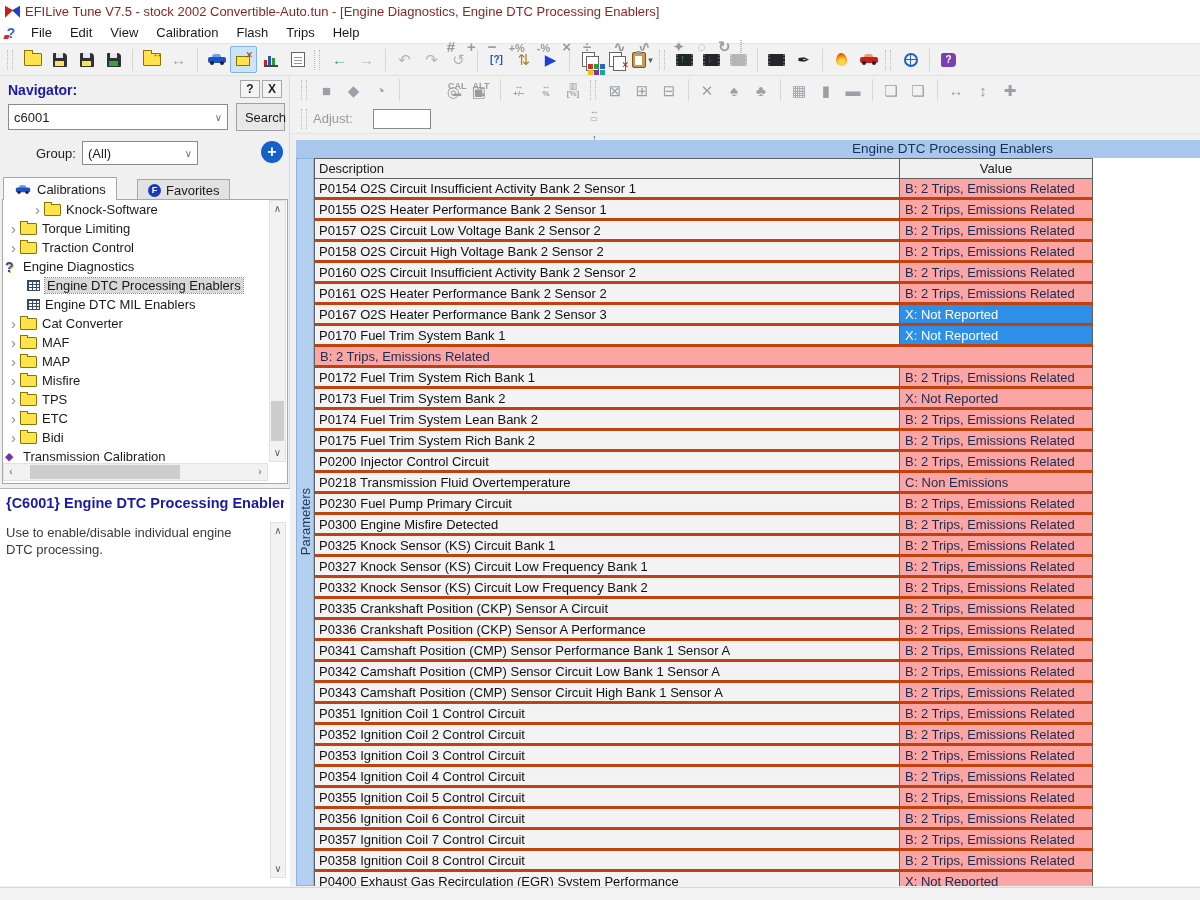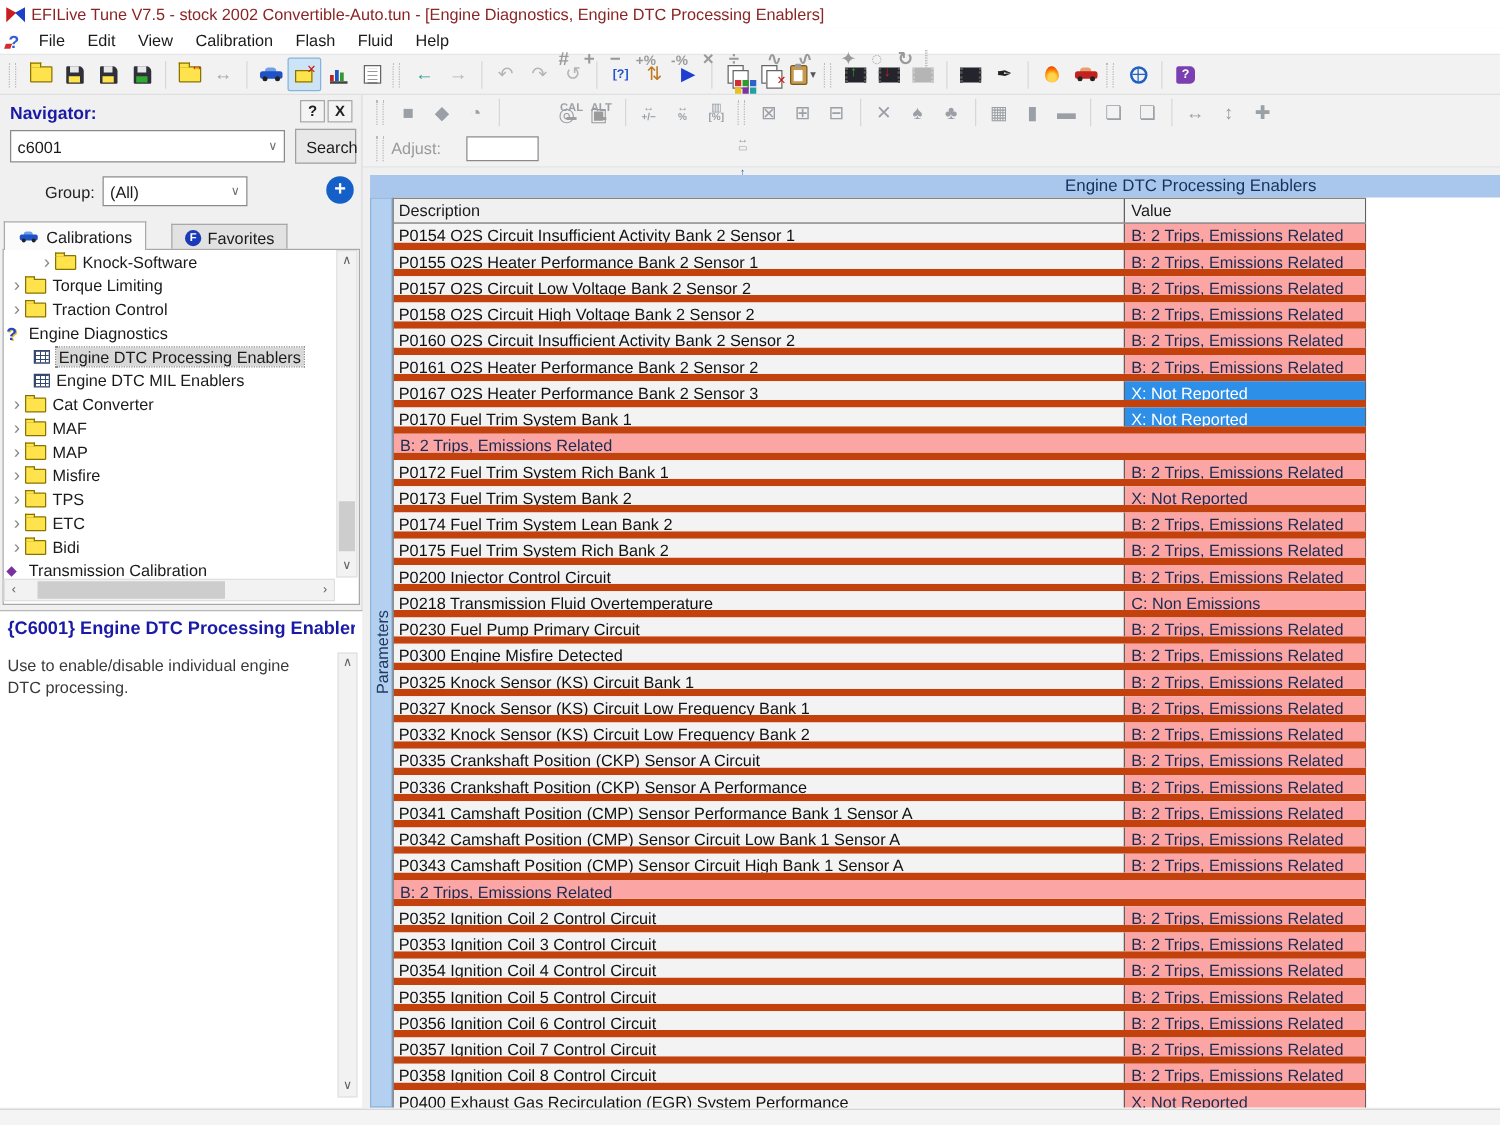--- a/index.html
+++ b/index.html
@@ -144,22 +144,22 @@
   
   #pane-bg{left:296px;top:140px;width:904px;height:746px;background:#ffffff;}
   #pane-header{left:296px;top:140px;width:904px;height:18px;background:var(--header_bar);}
   #pane-header .htxt{position:absolute;left:556px;top:1px;color:#16315e;font-size:13.5px;white-space:nowrap;}
   #side-tab{left:296px;top:158px;width:18px;height:728px;background:#b3d0f1;border:1px solid #8fb4dc;
     box-sizing:border-box;display:flex;align-items:center;justify-content:center;}
   #side-tab span{writing-mode:vertical-rl;transform:rotate(180deg);font-size:13px;color:#223a5e;}
   #ptable{left:314px;top:158px;width:779px;height:728px;overflow:hidden;border-left:1px solid #606060;box-sizing:border-box;}
   .thead{height:21px;display:flex;background:#f0f0f0;border-top:1px solid #606060;border-bottom:1px solid #606060;box-sizing:border-box;}
   .thead .c1{flex:0 0 585px;padding:2px 4px 0;border-right:1px solid #606060;box-sizing:border-box;}
-  .thead .c2{flex:1;text-align:left;padding:2px 5px 0;border-right:1px solid #606060;box-sizing:border-box;}
-  .trow{height:21px;display:flex;border-bottom:6px solid #c2410c;box-sizing:border-box;}
+  .thead .c2{flex:1;text-align:center;padding:2px 5px 0;border-right:1px solid #606060;box-sizing:border-box;}
+  .trow{height:21px;display:flex;border-bottom:3px solid #c2410c;box-sizing:border-box;}
   .trow .td1{flex:0 0 585px;background:#f3f3f3;padding:2px 4px 0;border-right:1px solid #606060;
     box-sizing:border-box;white-space:nowrap;overflow:hidden;color:#111;}
   .trow .td2{flex:1;background:#fca5a5;padding:2px 5px 0;border-right:1px solid #606060;box-sizing:border-box;
     white-space:nowrap;overflow:hidden;color:var(--value_text);}
   .trow .td2.sel{background:var(--accent_selection);color:#ffffff;}
 
   
   #adj-label{color:#9a9a9a;margin-right:20px;}
   #adj-input{width:58px;height:20px;border:1px solid #8a8a8a;background:#fff;font-size:12px;padding:0 3px;box-sizing:border-box;}
   .op{color:#9a9a9a;font-size:15px;font-weight:bold;margin:0 6px;}
@@ -173,21 +173,21 @@
 </head>
 <body>
 
 <div id="titlebar" class="abs">
   <span class="applogo"></span>
   <span class="ttl">EFILive Tune V7.5 - stock 2002 Convertible-Auto.tun - [Engine Diagnostics, Engine DTC Processing Enablers]</span>
 </div>
 
 <div id="menubar" class="abs">
   <span class="mico">?</span>
-  <span id="menu-items"><span class="mitem">File</span><span class="mitem">Edit</span><span class="mitem">View</span><span class="mitem">Calibration</span><span class="mitem">Flash</span><span class="mitem">Fluid</span><span class="mitem">Help</span></span>
+  <span id="menu-items"><span class="mitem">File</span><span class="mitem">Edit</span><span class="mitem">View</span><span class="mitem">Calibration</span><span class="mitem">Flash</span><span class="mitem">Trips</span><span class="mitem">Help</span></span>
 </div>
 
 <div id="toolbar1" class="abs bar">
     <span class="grip"></span>
     <span class="tbtn">
       <span class="i-fold"></span>
     </span>
     <span class="tbtn">
       <span class="i-floppy"></span>
     </span>
@@ -653,20 +653,21 @@
       </div>
       <div class="trow">
         <div class="td1">P0342 Camshaft Position (CMP) Sensor Circuit Low Bank 1 Sensor A</div>
         <div class="td2">B: 2 Trips, Emissions Related</div>
       </div>
       <div class="trow">
         <div class="td1">P0343 Camshaft Position (CMP) Sensor Circuit High Bank 1 Sensor A</div>
         <div class="td2">B: 2 Trips, Emissions Related</div>
       </div>
       <div class="trow">
+        <div class="td1">P0351 Ignition Coil 1 Control Circuit</div>
         <div class="td2">B: 2 Trips, Emissions Related</div>
       </div>
       <div class="trow">
         <div class="td1">P0352 Ignition Coil 2 Control Circuit</div>
         <div class="td2">B: 2 Trips, Emissions Related</div>
       </div>
       <div class="trow">
         <div class="td1">P0353 Ignition Coil 3 Control Circuit</div>
         <div class="td2">B: 2 Trips, Emissions Related</div>
       </div>

